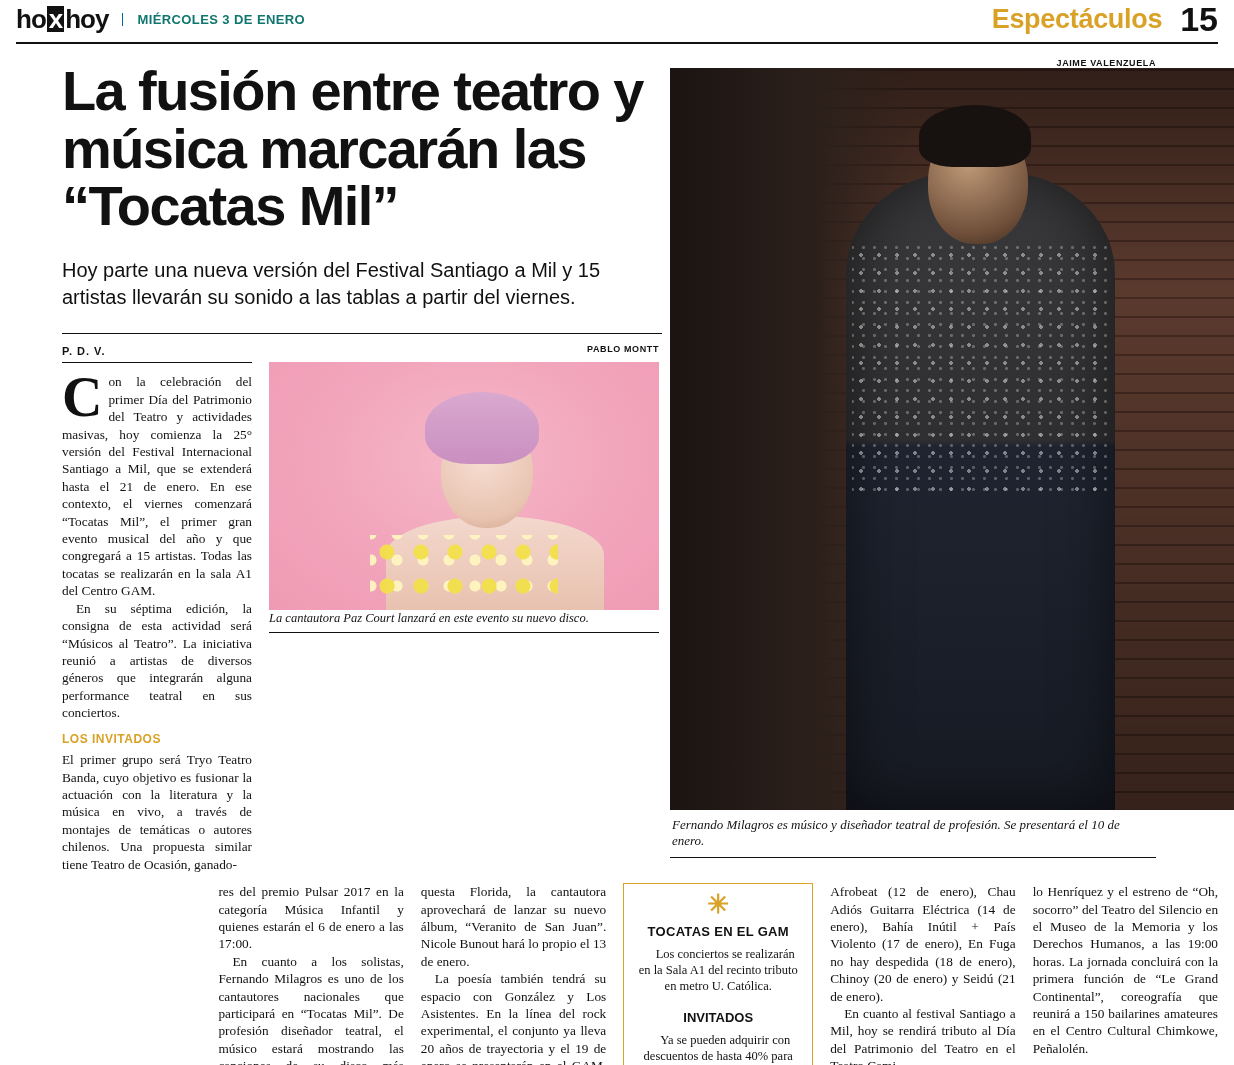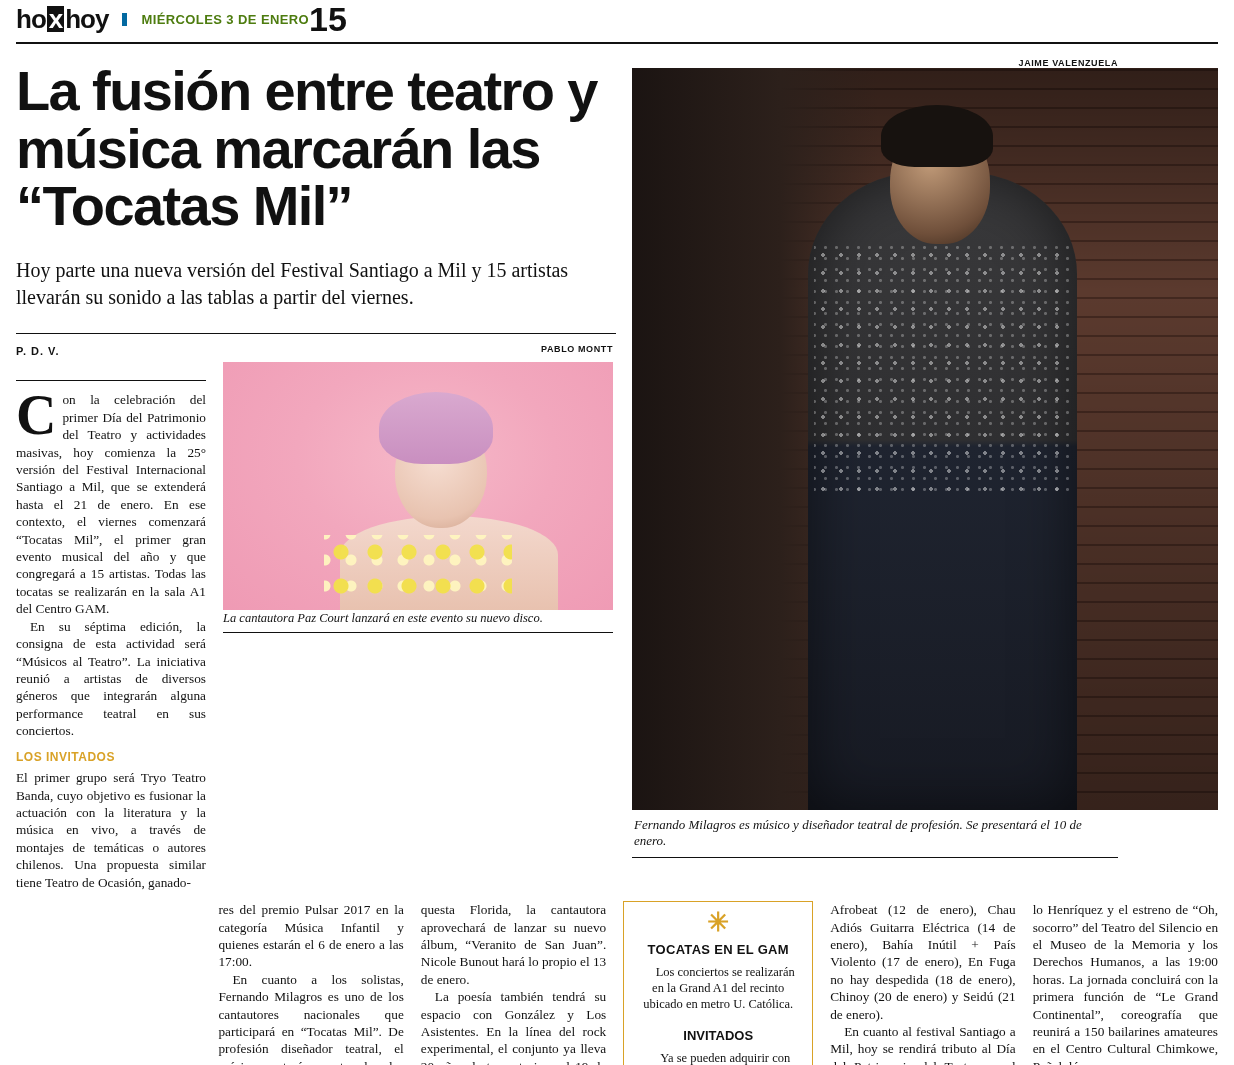--- a/index.html
+++ b/index.html
@@ -26,51 +26,51 @@
     color:#111; line-height:1; padding-right:14px;
   }
   .logo .x {
     display:inline-block;
     background:#111; color:#fff;
     padding:0 2px; margin:0 1px;
   }
   .masthead-date {
     font-family:"Liberation Sans", sans-serif;
     font-size:13px; font-weight:bold; letter-spacing:.4px;
-    color:#4d7c0f;
-    border-left:5px solid #0369a1;
+    color:#0f766e;
+    border-left:1px solid #0369a1;
     padding-left:14px; line-height:1;
   }
   .section-title {
     margin-left:auto;
     font-family:"Liberation Sans", sans-serif;
     font-weight:bold; font-size:27px;
     color:#d9a227; letter-spacing:-.3px;
     padding-right:18px;
   }
   .page-number {
     font-family:"Liberation Sans", sans-serif;
     font-weight:bold; font-size:34px; color:#111; line-height:1;
   }
 
   
-  .top-area { display:flex; gap:16px; margin-top:14px; }
+  .top-area { display:flex; gap:8px; margin-top:14px;margin-left:46px; }
   .left-col { width:600px; }
   .right-col { width:486px; position:relative; }
 
   .headline {
     font-family:"Liberation Sans", sans-serif;
     font-weight:bold;
     font-size:56px; line-height:1.03;
     letter-spacing:-1.6px;
     color:#111;
     margin:4px 0 0 0;
   }
   .standfirst {
-    font-family:Liberation Serif, serif;
+    font-family:Liberation Sans, sans-serif;
     font-size:20px; line-height:1.35;
     color:#111; margin-top:22px;
     max-width:585px;
   }
   .rule-thin { border-top:1px solid #111; margin-top:22px; }
 
   .credit-line {
     font-family:"Liberation Sans", sans-serif;
     font-size:9px; font-weight:bold;
     letter-spacing:.6px; color:#111;
@@ -164,21 +164,21 @@
 
   
   .body-area { display:flex; gap:17px; margin-top:12px; }
   .col { width:190px; font-size:13.3px; line-height:1.31; text-align:justify; hyphens:auto; }
   .col p { margin:0; text-indent:14px; }
   .col p.first { text-indent:0; }
 
   .pdv {
     font-family:"Liberation Sans", sans-serif;
     font-size:11px; font-weight:bold; letter-spacing:1px;
-    padding-bottom:22px; border-bottom:1px solid #111; margin-bottom:10px;
+    padding-bottom:4px; border-bottom:1px solid #111; margin-bottom:10px;
   }
   .dropcap-para { position:relative; }
   .dropcap {
     float:left;
     font-family:"Liberation Serif", serif;
     font-weight:bold;
     font-size:56px; line-height:44px;
     padding:2px 6px 0 0;
   }
   .subhead {
@@ -216,20 +216,21 @@
 </head>
 <body>
 
 <div class="page">
 
   <div class="masthead">
     <div class="logo">
       <span>ho</span><span class="x">x</span><span>hoy</span>
     </div>
     <div class="masthead-date">MIÉRCOLES 3 DE ENERO</div>
+    <div class="section-title">Espectáculos</div>
     <div class="page-number">15</div>
   </div>
 
   <div class="top-area">
 
     <div class="left-col">
       <h1 class="headline">La fusión entre teatro y música marcarán las “Tocatas Mil”</h1>
       <div class="standfirst">Hoy parte una nueva versión del Festival Santiago a Mil y 15 artistas llevarán su sonido a las tablas a partir del viernes.</div>
       <div class="rule-thin"></div>
 
@@ -282,21 +283,21 @@
     <div class="col">
       <p class="first">questa Florida, la cantautora aprovechará de lanzar su nuevo álbum, “Veranito de San Juan”. Nicole Bunout hará lo propio el 13 de enero.</p>
       <p>La poesía también tendrá su espacio con González y Los Asistentes. En la línea del rock experimental, el conjunto ya lleva 20 años de trayectoria y el 19 de enero se presentarán en el GAM. Sus canciones estarán acompañadas por la voz del poeta Raúl Zurita.</p>
 
     </div>
 
     <div class="col">
       <div class="info-box">
         <div class="asterisk">✳</div>
         <h3>TOCATAS EN EL GAM</h3>
-        <p>Los conciertos se realizarán en la Grand A1 del recinto ubicado en metro U. Católica.</p>
+        <p>Los conciertos se realizarán en la Sala A1 del recinto tributo en metro U. Católica.</p>
         <h4>INVITADOS</h4>
         <p>Ya se pueden adquirir con descuentos de hasta 40% para los abonos.</p>
       </div>
     </div>
 
     <div class="col">
       <p class="first">Afrobeat (12 de enero), Chau Adiós Guitarra Eléctrica (14 de enero), Bahía Inútil + País Violento (17 de enero), En Fuga no hay despedida (18 de enero), Chinoy (20 de enero) y Seidú (21 de enero).</p>
       <p>En cuanto al festival Santiago a Mil, hoy se rendirá tributo al Día del Patrimonio del Teatro en el Teatro Cami-</p>
     </div>
 

